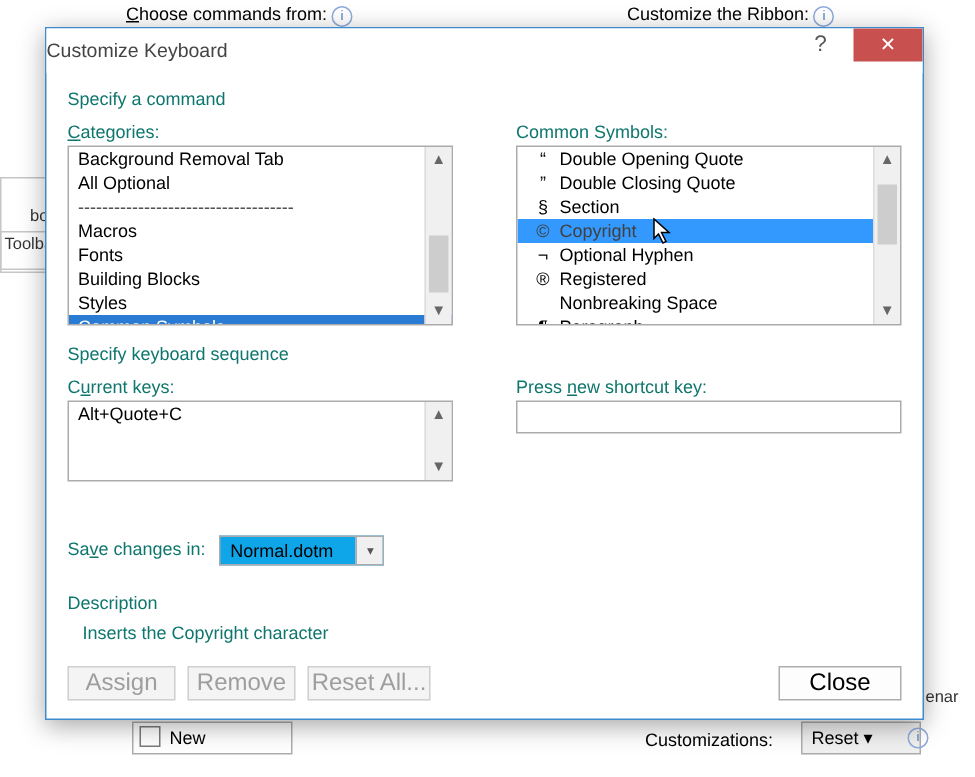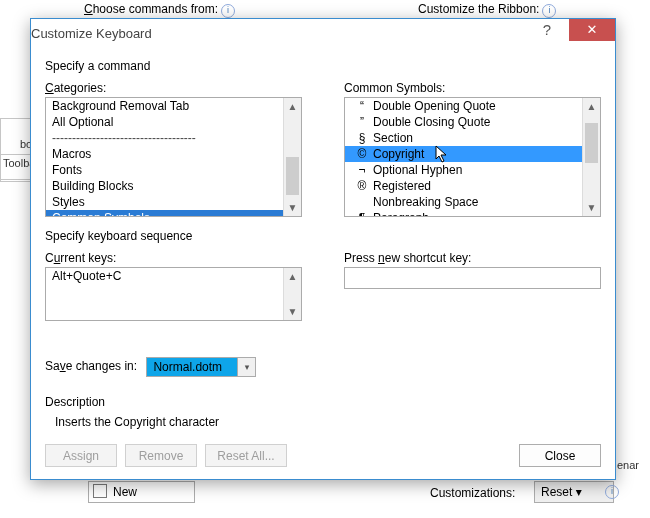--- a/index.html
+++ b/index.html
@@ -15,36 +15,36 @@
 .bg .enarlbl{position:absolute;left:617px;top:459px;font-size:11px;color:#333}
 
 .u{text-decoration:underline}
 
 .dlg{position:absolute;left:30px;top:18px;width:584px;height:460px;background:#fff;border:1px solid #3a8ccf;box-shadow:0 4px 16px rgba(0,0,0,0.35)}
 .title{height:30px;background:#fff;position:relative}
 .title .t{position:absolute;width:100%;text-align:left;top:7px;font-size:13px;color:#444}
 .help{position:absolute;right:46px;top:0;width:44px;height:22px;line-height:22px;text-align:center;color:#555;font-size:15px}
 .closebtn{position:absolute;right:0;top:0;width:46px;height:22px;background:#c8504f;color:#fff;text-align:center;line-height:22px;font-size:13px}
 .body{position:absolute;left:14px;right:14px;top:40px;bottom:12px}
-.lbl{font-size:12px;color:#000000}
+.lbl{font-size:12px;color:#0f766e}
 .listbox{border:1px solid #ababab;background:#fff;overflow:hidden;position:relative}
 .listbox .scroll{position:absolute;right:0;top:0;bottom:0;width:17px;background:#f0f0f0;border-left:1px solid #dcdcdc}
 .scroll .arrow{height:17px;text-align:center;font-size:10px;color:#666;line-height:17px}
 .scroll .track{position:absolute;top:17px;bottom:17px;left:0;right:0}
 .scroll .thumb{position:absolute;left:2px;right:2px;background:#cdcdcd}
 .li{padding:1px 6px;white-space:nowrap;font-size:12px}
 .li.sep{color:#444;letter-spacing:0}
 .li.sel{background:#2a7bd4;color:#fff}
-.li.sel-sym{background:#3399ff;color:#000000}
+.li.sel-sym{background:#3399ff;color:#404040}
 .sym .g{display:inline-block;width:22px;text-align:center}
 .cursor{position:absolute;pointer-events:none}
 .combo{border:1px solid #ababab;background:#0ea5e9;height:20px;position:relative;padding:2px 20px 2px 6px;box-sizing:border-box;font-size:12px}
 .combo .dd{position:absolute;right:0;top:0;bottom:0;width:17px;border-left:1px solid #ababab;background:#f0f0f0;text-align:center;line-height:18px;font-size:9px;color:#555}
 .txt{border:1px solid #ababab;background:#fff;height:22px;box-sizing:border-box;padding:3px 6px;font-size:12px}
-.btn{border:1px solid #adadad;background:#fdfdfd;height:23px;box-sizing:border-box;font-size:12px;padding:0;text-align:center}
+.btn{border:1px solid #adadad;background:#fdfdfd;height:23px;box-sizing:border-box;font-size:16px;padding:0;text-align:center}
 .btn.dis{color:#9e9e9e;background:#f4f4f4;border-color:#d0d0d0}
 .row{display:flex;gap:42px}
 .col{flex:1;min-width:0}
 .chk{display:inline-block;width:12px;height:12px;border:1px solid #7a7a7a;background:#fff;margin-right:6px;vertical-align:-2px}
 </style>
 </head>
 <body>
 
 <div class="bg">
   <div class="hdr1"><span class="u">C</span><span>hoose commands from:</span><span class="info">i</span></div>

